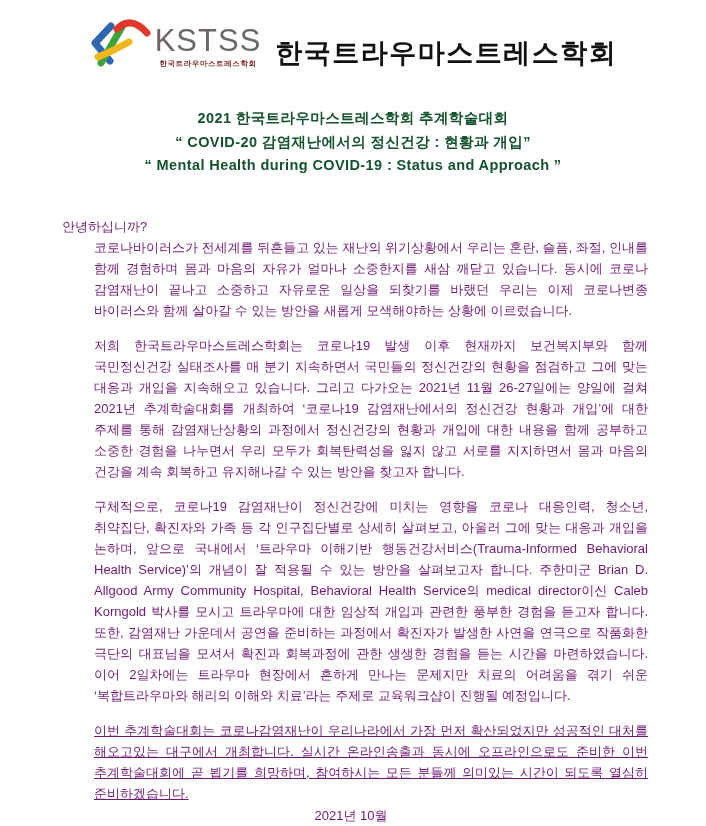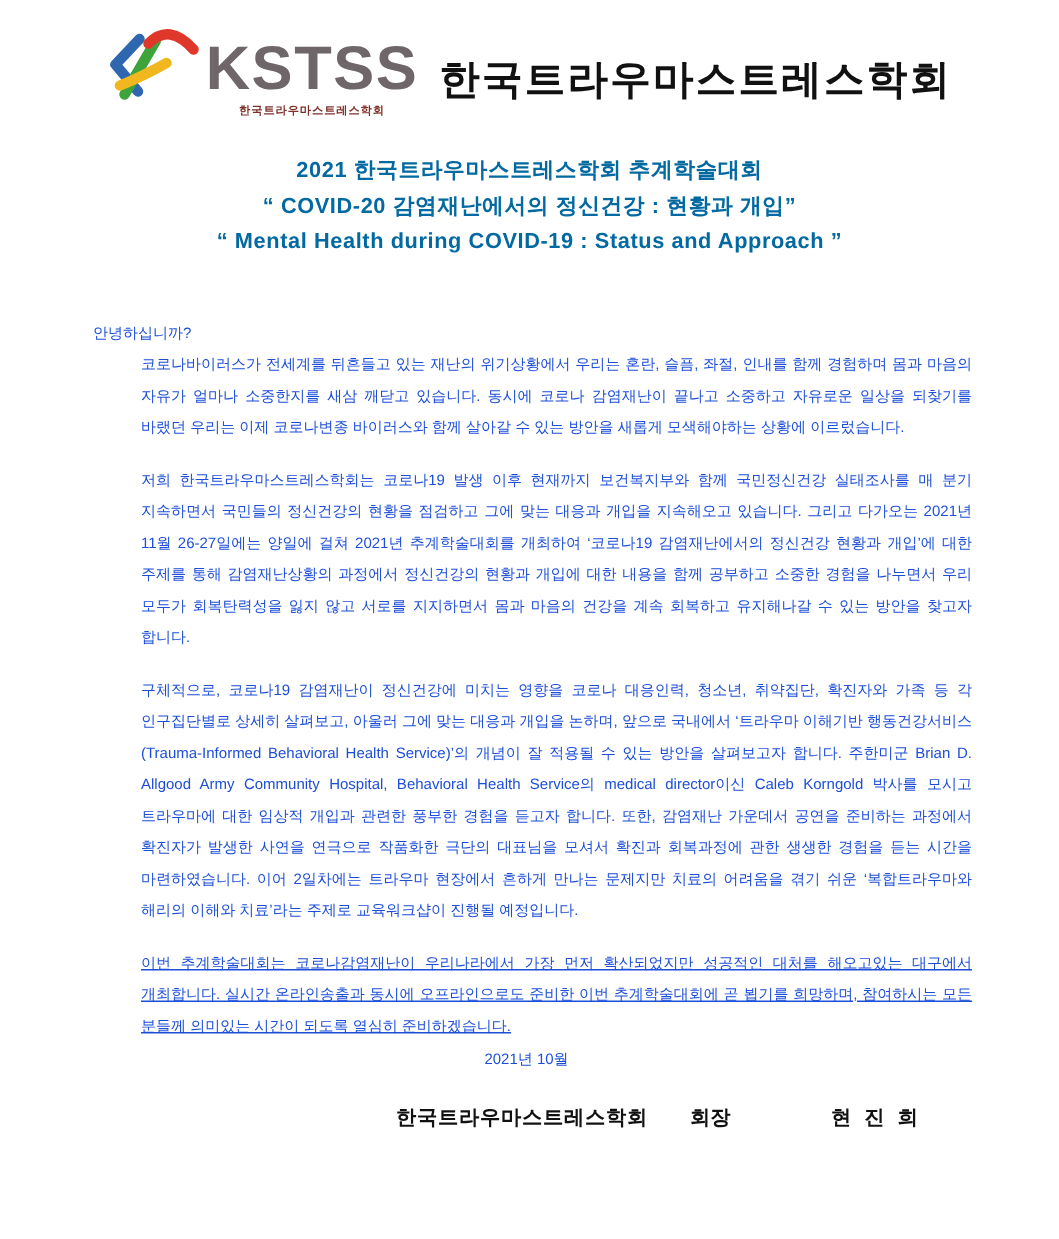--- a/index.html
+++ b/index.html
@@ -18,22 +18,22 @@
     padding-top: 13px;
     display: flex;
     justify-content: center;
     align-items: flex-start;
     gap: 14px;
   }
   .logo-lockup { display: flex; align-items: flex-start; gap: 4px; }
   .logo-icon { width: 62px; height: 56px; flex: 0 0 auto; }
   .logo-textcol { display: flex; flex-direction: column; align-items: center; margin-top: 12px; }
   .logo-acronym {
-    font-size: 41px;
-    font-weight: bold;
+    font-size: 31px;
+    font-weight: normal;
     letter-spacing: 1px;
     color: #6e6668;
     line-height: 1;
   }
   .logo-subtext {
     font-size: 7.5px;
     font-weight: bold;
     color: #7d2f28;
     letter-spacing: 0.6px;
     margin-top: 3px;
@@ -43,34 +43,34 @@
     font-size: 27px;
     font-weight: bold;
     color: #111111;
     letter-spacing: 1.5px;
     margin-top: 22px;
     white-space: nowrap;
   }
 
   
   .title-block {
-    margin-top: 24px;
+    margin-top: 36px;
     text-align: center;
     font-weight: bold;
-    color: #0369a1;
+    color: #14532d;
   }
   .title-line { font-size: 14.5px; line-height: 23.5px; letter-spacing: 0.4px; }
 
   
   .letter {
     margin: 38px 58px 0 62px;
-    font-size: 10px;
+    font-size: 13px;
     line-height: 21px;
     text-align: justify;
-    color: #1d4ed8;
+    color: #701a75;
     word-break: keep-all;
   }
   .greeting { text-align: left; }
   .para { margin-bottom: 14px; margin-left: 32px; }
   .para-first { margin-top: 0; }
   .closing { text-align: left; }
   .date-line {
     text-align: center;
     padding-right: 8px;
     margin-top: 1px;

